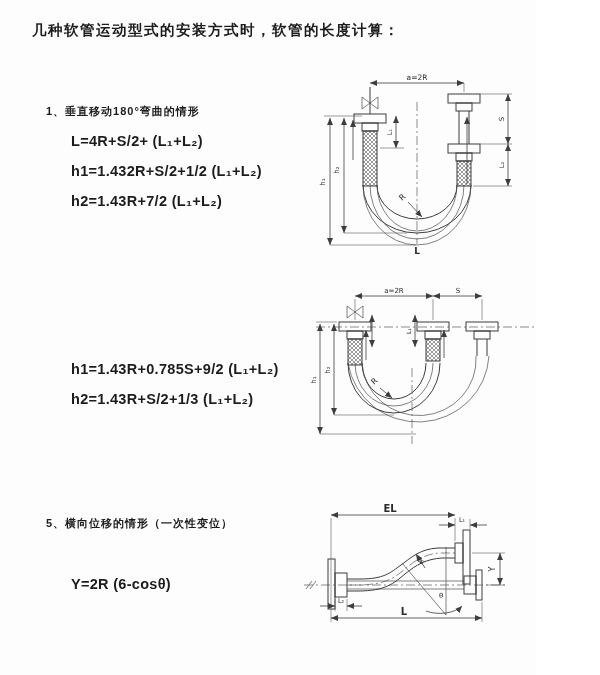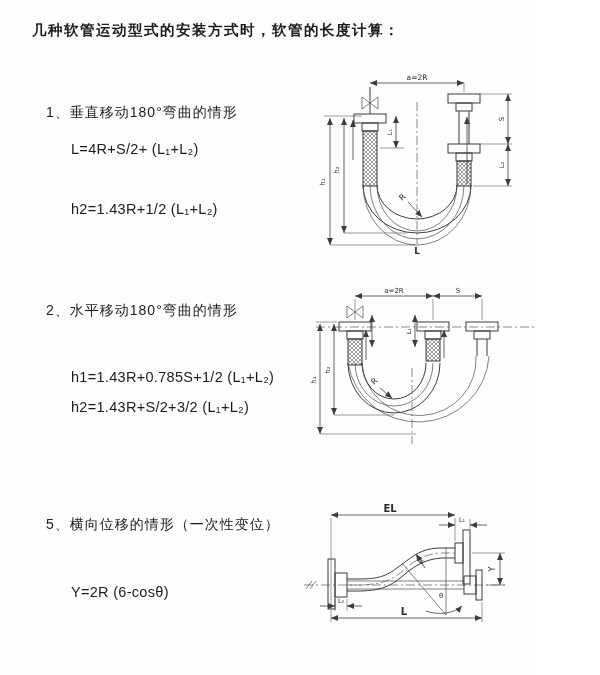--- a/index.html
+++ b/index.html
@@ -1,20 +1,20 @@
 <!DOCTYPE html>
 <html><head>
 <meta charset="utf-8">
 <style>
   html,body{margin:0;padding:0;background:#ffffff;}
   #root{position:relative;width:536px;height:675px;background:#fdfdfd;overflow:hidden;
         font-family:"Liberation Sans","DejaVu Sans",sans-serif;color:#1c1c1c;}
   .title{position:absolute;left:32px;top:21px;font-size:14.5px;font-weight:700;letter-spacing:1.5px;white-space:nowrap;}
-  .sec-heading{position:absolute;font-size:14px;font-weight:400;letter-spacing:1px;white-space:nowrap;}
-  .formula{position:absolute;font-size:14.5px;font-weight:400;letter-spacing:.3px;white-space:nowrap;margin-top:8px;}
+  .sec-heading{position:absolute;font-size:11px;font-weight:700;letter-spacing:1px;white-space:nowrap;}
+  .formula{position:absolute;font-size:14.5px;font-weight:700;letter-spacing:.3px;white-space:nowrap;}
   svg.diag{position:absolute;}
   svg .ln{stroke:#3d3d3d;stroke-width:1;fill:none;}
   svg .thin{stroke:#4a4a4a;stroke-width:.7;fill:none;}
   svg .dim{stroke:#3d3d3d;stroke-width:.8;fill:none;}
   svg .ext{stroke:#5a5a5a;stroke-width:.6;fill:none;}
   svg .cl{stroke:#5a5a5a;stroke-width:.7;fill:none;stroke-dasharray:9 3 2 3;}
   svg .hose{fill:url(#hatch);stroke:#3d3d3d;stroke-width:1;}
   svg text{font-family:"DejaVu Sans",sans-serif;fill:#2c2c2c;}
 </style>
 </head>
@@ -31,25 +31,25 @@
         <path d="M0,4 L4,0" stroke="#5a5a5a" stroke-width="0.6"></path>
         <path d="M0,0 L4,4" stroke="#5a5a5a" stroke-width="0.6"></path>
       </pattern>
     </defs>
   </svg>
 
   <div class="title">几种软管运动型式的安装方式时，软管的长度计算：</div>
 
   <div class="sec-heading" style="left:46px;top:104px">1、垂直移动180°弯曲的情形</div>
   <div class="formula" style="left:71px;top:133px">L=4R+S/2+ (L₁+L₂)</div>
-  <div class="formula" style="left:71px;top:193px">h2=1.43R+1/2 (L₁+L₂)</div>
-
-  <div class="sec-heading" style="left:46px;top:302px">2、水平移动180°弯曲的情形</div>
-  <div class="formula" style="left:71px;top:361px">h1=1.43R+0.785S+1/2 (L₁+L₂)</div>
-  <div class="formula" style="left:71px;top:391px">h2=1.43R+S/2+3/2 (L₁+L₂)</div>
+  <div class="formula" style="left:71px;top:163px">h1=1.432R+S/2+1/2 (L₁+L₂)</div>
+  <div class="formula" style="left:71px;top:193px">h2=1.43R+7/2 (L₁+L₂)</div>
+
+  <div class="formula" style="left:71px;top:361px">h1=1.43R+0.785S+9/2 (L₁+L₂)</div>
+  <div class="formula" style="left:71px;top:391px">h2=1.43R+S/2+1/3 (L₁+L₂)</div>
 
   <div class="sec-heading" style="left:46px;top:516px">5、横向位移的情形（一次性变位）</div>
   <div class="formula" style="left:71px;top:576px">Y=2R (6-cosθ)</div>
 
   <svg class="diag" style="left:312px;top:70px" width="278" height="187" viewBox="0 0 278 187">
 
     <g>
       <line class="dim" x1="58" y1="13" x2="152" y2="13" marker-start="url(#arr)" marker-end="url(#arr)"></line>
       <line class="ext" x1="152" y1="13" x2="152" y2="22"></line>
       <text x="105" y="10" text-anchor="middle" font-size="7.5">a=2R</text>

